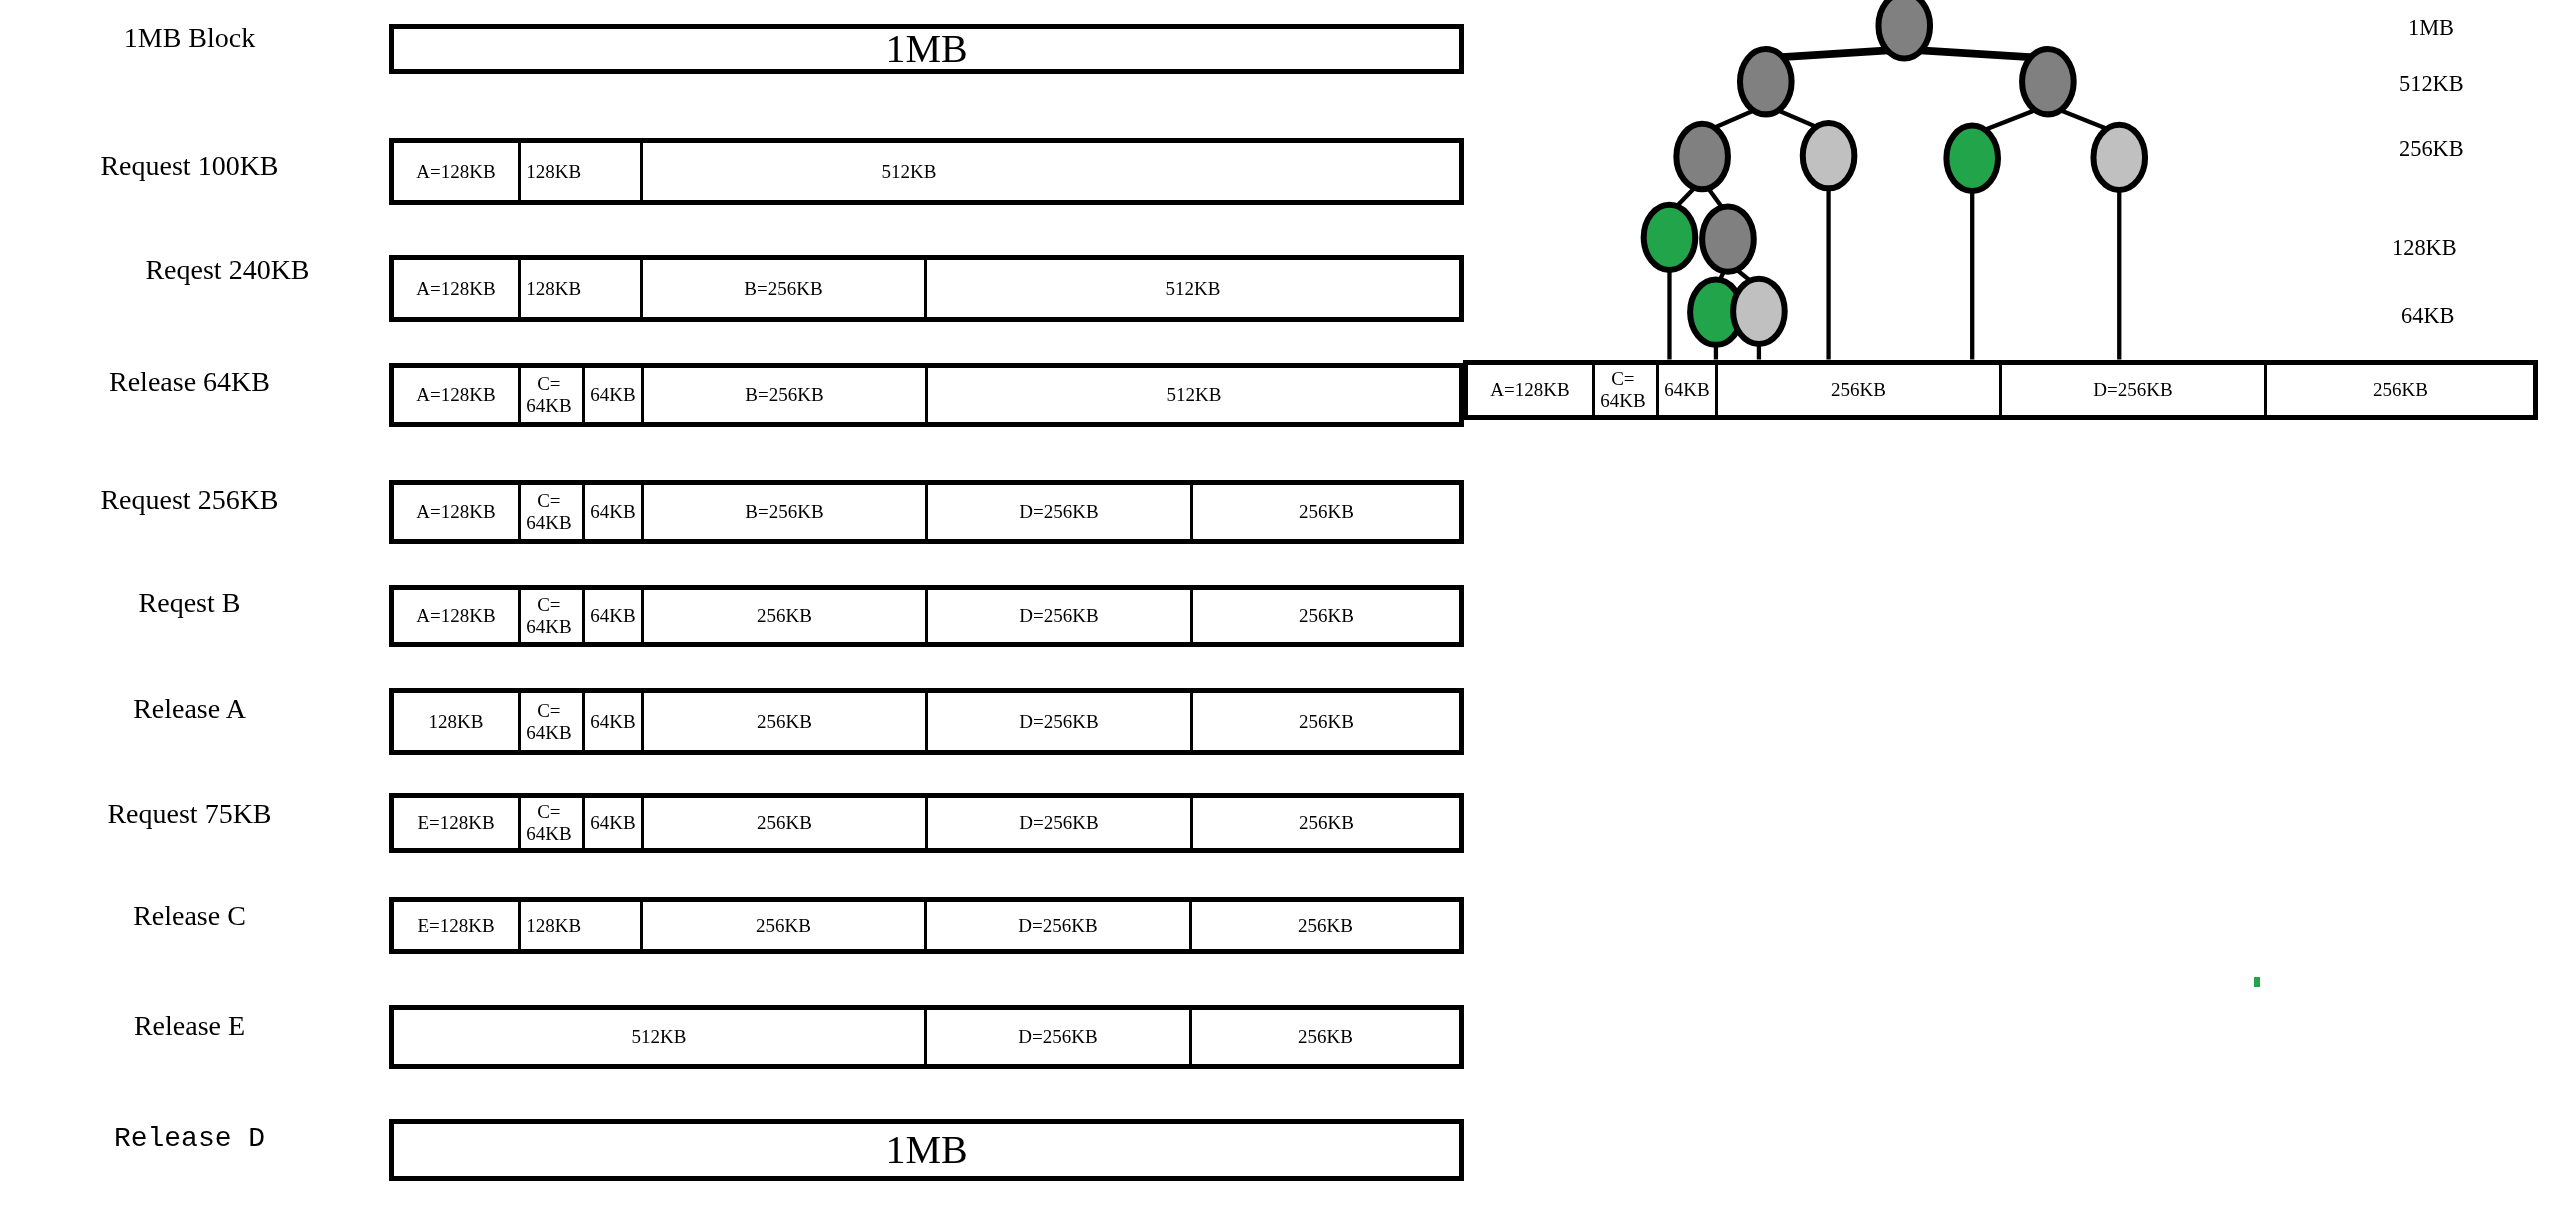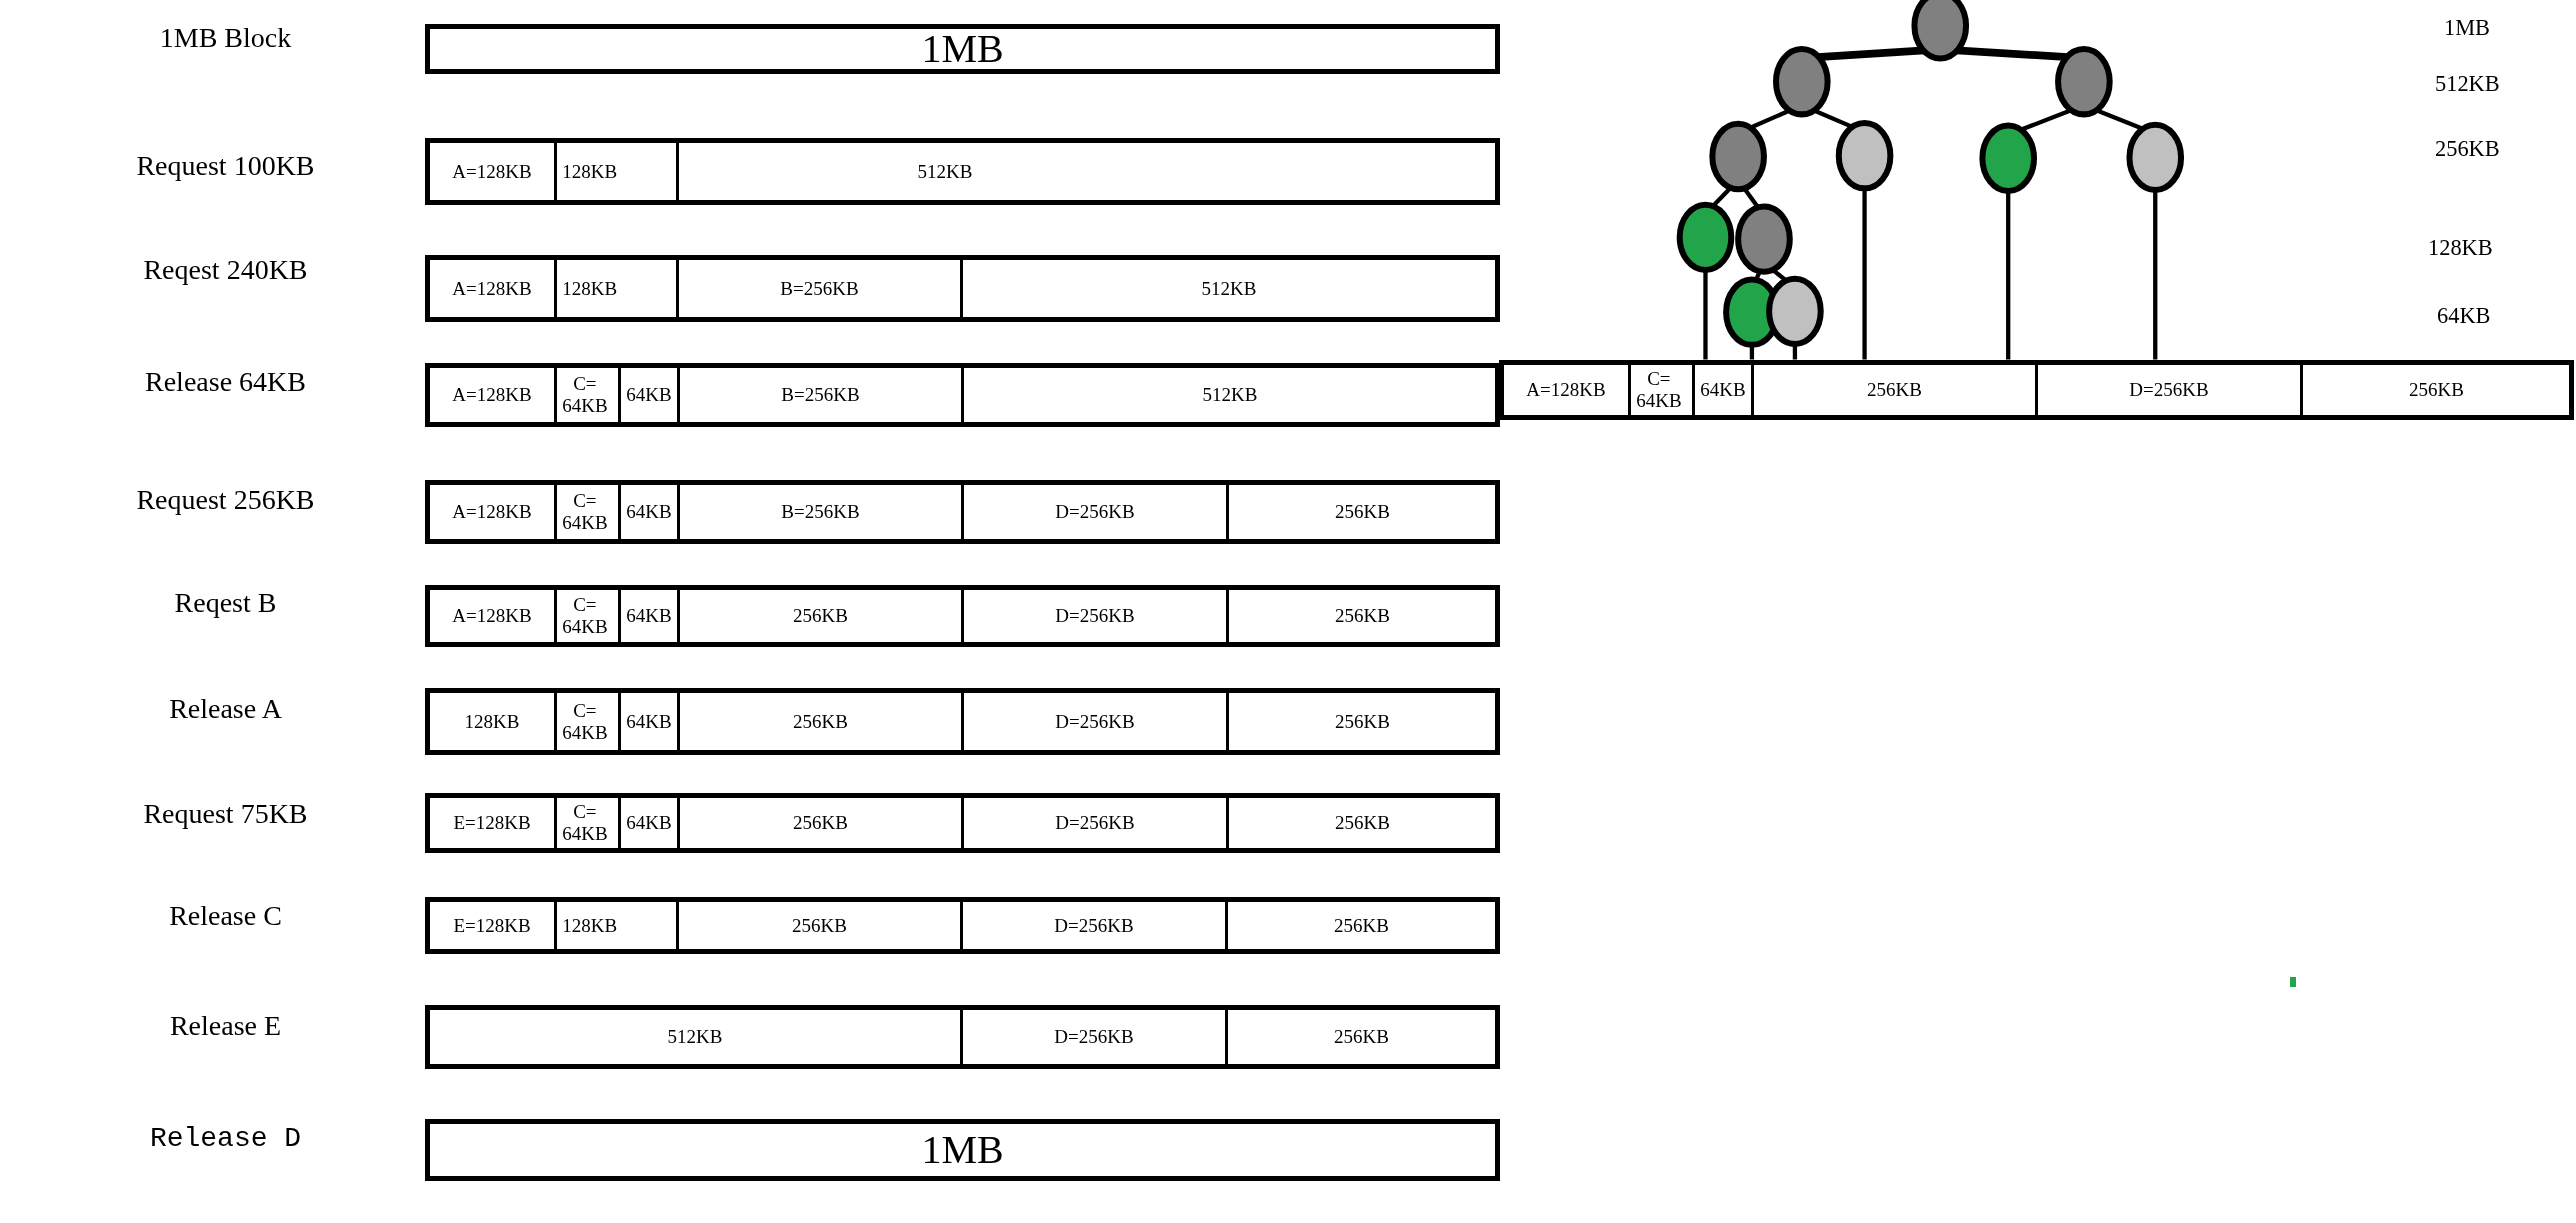--- a/index.html
+++ b/index.html
@@ -1,18 +1,18 @@
 <!DOCTYPE html>
 <html style="font-size:13.8px"><head>
 <meta charset="utf-8">
 <style>
   html,body{margin:0;padding:0;background:#ffffff;}
   body{width:2576px;height:1223px;position:relative;overflow:hidden;
        font-family:"Liberation Serif","DejaVu Serif",serif;color:#000;}
-  .stage{position:absolute;left:0;top:0;width:2251px;height:1223px;margin-left:36px;}
+  .stage{position:absolute;left:0;top:0;width:2251px;height:1223px;}
 
   
   .row-label{position:absolute;left:0;width:379px;text-align:center;
              font-size:28px;line-height:1;color:#000;white-space:nowrap;}
 
   
   .bar{position:absolute;display:flex;box-sizing:border-box;
        border:5.2px solid #000;background:#fff;}
   .seg{box-sizing:border-box;display:flex;align-items:center;
        justify-content:center;border-right:3.4px solid #000;
@@ -32,21 +32,21 @@
   .dot-artifact{position:absolute;width:6px;height:9.5px;background:#22a44a;}
 </style>
 </head>
 <body>
 
 <div class="stage">
 
   <div id="labels">
       <div class="row-label" style="top: 24px;">1MB Block</div>
       <div class="row-label" style="top: 152px;">Request 100KB</div>
-      <div class="row-label" style="top: 256px;">Reqest 240KB</div>
+      <div class="row-label" style="top: 256px; padding-left: 38px;">Reqest 240KB</div>
       <div class="row-label" style="top: 368px;">Release 64KB</div>
       <div class="row-label" style="top: 486px;">Request 256KB</div>
       <div class="row-label" style="top: 589px;">Reqest B</div>
       <div class="row-label" style="top: 695px;">Release A</div>
       <div class="row-label" style="top: 800px;">Request 75KB</div>
       <div class="row-label" style="top: 902px;">Release C</div>
       <div class="row-label" style="top: 1012px;">Release E</div>
       <div class="row-label" style="top: 1125px; font-family: Liberation Mono, monospace;">Release D</div>
     </div>
 

